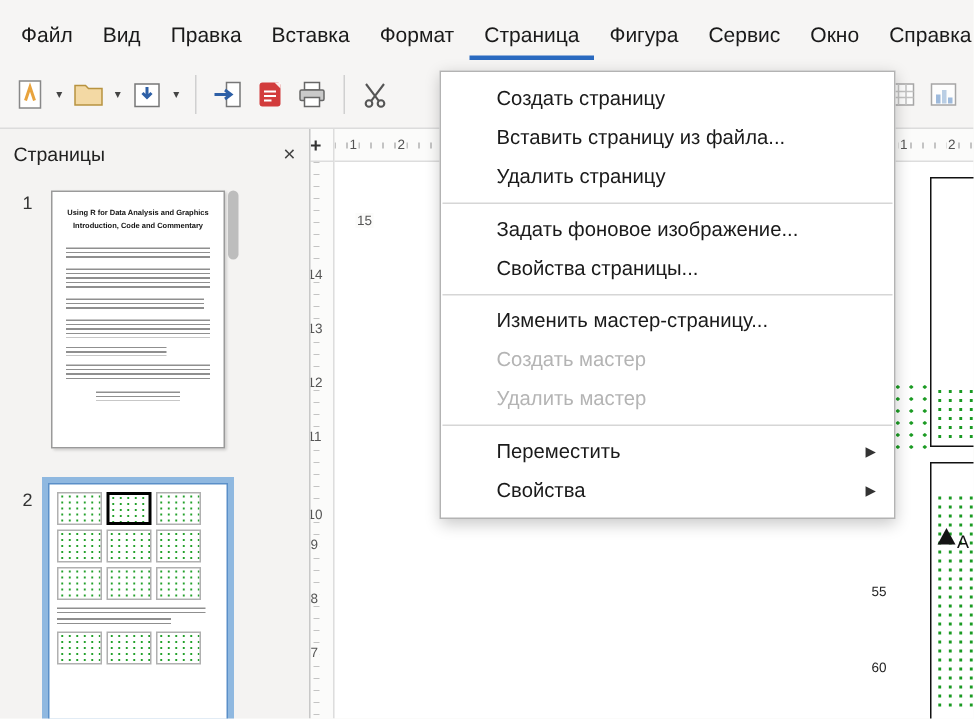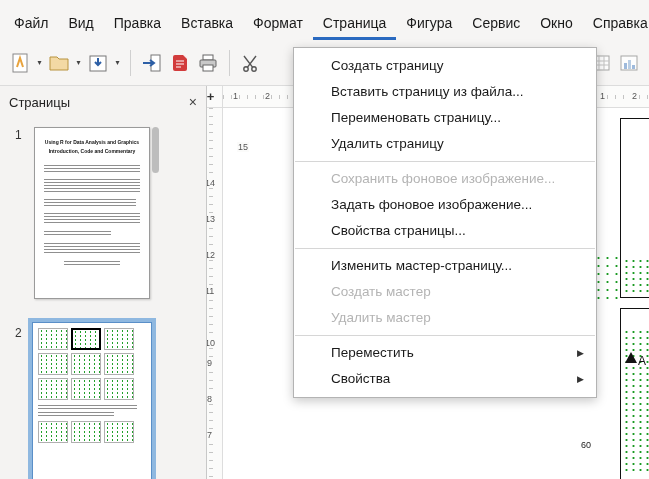--- a/index.html
+++ b/index.html
@@ -280,29 +280,23 @@
 </div>
 
 <div class="dropdown">
   <div class="dd-item">
       <span class="lbl">Создать страницу</span>
     </div>
   <div class="dd-item">
       <span class="lbl">Вставить страницу из файла...</span>
     </div>
   <div class="dd-item">
-      <span class="lbl">Переименовать страницу...</span>
-    </div>
-  <div class="dd-item">
       <span class="lbl">Удалить страницу</span>
     </div>
   <div class="dd-sep"></div>
-  <div class="dd-item disabled">
-      <span class="lbl">Сохранить фоновое изображение...</span>
-    </div>
   <div class="dd-item">
       <span class="lbl">Задать фоновое изображение...</span>
     </div>
   <div class="dd-item">
       <span class="lbl">Свойства страницы...</span>
     </div>
   <div class="dd-sep"></div>
   <div class="dd-item">
       <span class="lbl">Изменить мастер-страницу...</span>
     </div>

